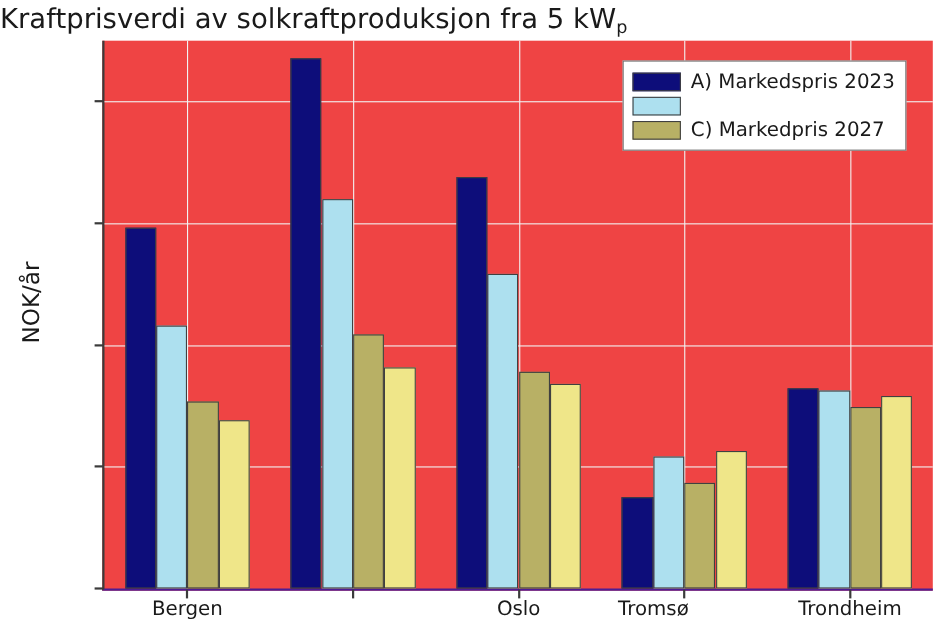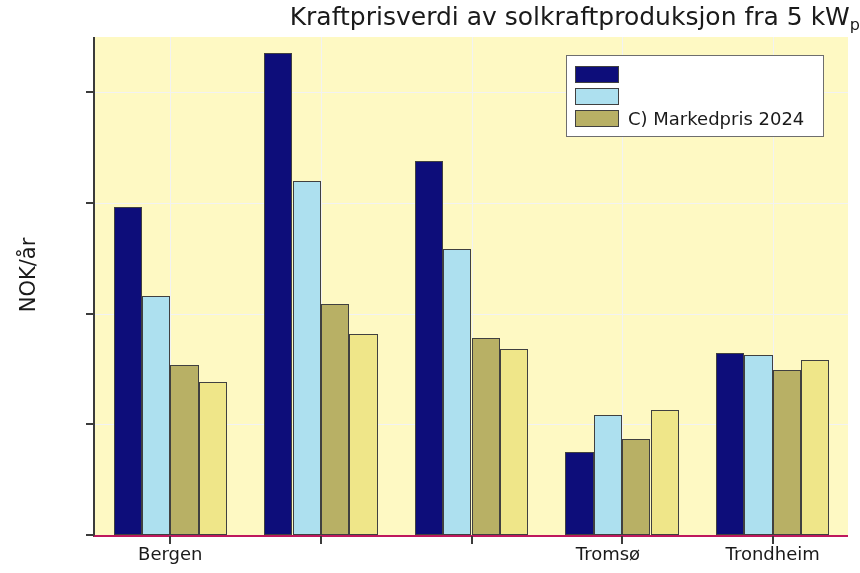--- a/index.html
+++ b/index.html
@@ -22,21 +22,21 @@
     height: 573px;
     background: #ffffff;
   }
 
   
   #chart-title {
     position: absolute;
     left: 0;
     top: 2px;
     width: 860px;
-    text-align: right;
+    text-align: left;
     font-size: 25px;
     color: #1a1a1a;
     letter-spacing: 0px;
     white-space: nowrap;
   }
   #chart-title .sub {
     font-size: 16px;
     vertical-align: baseline;
     position: relative;
     top: 5px;
@@ -56,23 +56,23 @@
     white-space: nowrap;
   }
 
   
   #plot {
     position: absolute;
     left: 93px;
     top: 37px;
     width: 753px;
     height: 498px;
-    background: #fef9c3;
+    background: #ef4444;
     border-left: 2px solid #3b3b3b;
-    border-bottom: 2px solid #be185d;
+    border-bottom: 2px solid #4c1d95;
     box-sizing: content-box;
   }
 
   .gridline-h {
     position: absolute;
     left: 0;
     width: 753px;
     height: 1px;
     background: #f2f2f2;
   }
@@ -176,46 +176,48 @@
       <div class="bar" title="C) Markedpris 2024 – Bergen: 1534" style="left: 75.3px; width: 28.4px; height: 169.763px; background: rgb(184, 176, 101); z-index: 8;"></div>
       <div class="bar" title="D) Norgespris 2024 – Bergen: 1383" style="left: 103.7px; width: 28.4px; height: 153.052px; background: rgb(239, 230, 137); z-index: 7;"></div>
       <div class="gridline-v" style="left: 225.9px;"></div>
       <div class="xtick" style="left: 224.9px;"></div>
       <div class="bar" title="A) Markedspris 2023 – Kristiansand: 4353" style="left: 169.1px; width: 28.4px; height: 481.732px; background: rgb(13, 13, 122); z-index: 10;"></div>
       <div class="bar" title="B) Norgespris 2023 – Kristiansand: 3200" style="left: 197.5px; width: 28.4px; height: 354.133px; background: rgb(173, 224, 239); z-index: 9;"></div>
       <div class="bar" title="C) Markedpris 2024 – Kristiansand: 2092" style="left: 225.9px; width: 28.4px; height: 231.515px; background: rgb(184, 176, 101); z-index: 8;"></div>
       <div class="bar" title="D) Norgespris 2024 – Kristiansand: 1817" style="left: 254.3px; width: 28.4px; height: 201.081px; background: rgb(239, 230, 137); z-index: 7;"></div>
       <div class="gridline-v" style="left: 376.5px;"></div>
       <div class="xtick" style="left: 375.5px;"></div>
+      <div class="xticklabel" style="left: 376.5px;">Oslo</div>
       <div class="bar" title="A) Markedspris 2023 – Oslo: 3381" style="left: 319.7px; width: 28.4px; height: 374.164px; background: rgb(13, 13, 122); z-index: 10;"></div>
       <div class="bar" title="B) Norgespris 2023 – Oslo: 2584" style="left: 348.1px; width: 28.4px; height: 285.963px; background: rgb(173, 224, 239); z-index: 9;"></div>
       <div class="bar" title="C) Markedpris 2024 – Oslo: 1779" style="left: 376.5px; width: 28.4px; height: 196.876px; background: rgb(184, 176, 101); z-index: 8;"></div>
       <div class="bar" title="D) Norgespris 2024 – Oslo: 1681" style="left: 404.9px; width: 28.4px; height: 186.031px; background: rgb(239, 230, 137); z-index: 7;"></div>
       <div class="gridline-v" style="left: 527.1px;"></div>
       <div class="xtick" style="left: 526.1px;"></div>
-      <div class="xticklabel" style="left: 513px;">Tromsø</div>
+      <div class="xticklabel" style="left: 499px;">Tromsø</div>
       <div class="bar" title="A) Markedspris 2023 – Tromsø: 748" style="left: 470.3px; width: 28.4px; height: 82.7787px; background: rgb(13, 13, 122); z-index: 10;"></div>
       <div class="bar" title="B) Norgespris 2023 – Tromsø: 1080" style="left: 498.7px; width: 28.4px; height: 119.52px; background: rgb(173, 224, 239); z-index: 9;"></div>
       <div class="bar" title="C) Markedpris 2024 – Tromsø: 866" style="left: 527.1px; width: 28.4px; height: 95.8373px; background: rgb(184, 176, 101); z-index: 8;"></div>
       <div class="bar" title="D) Norgespris 2024 – Tromsø: 1133" style="left: 555.5px; width: 28.4px; height: 125.385px; background: rgb(239, 230, 137); z-index: 7;"></div>
       <div class="gridline-v" style="left: 677.7px;"></div>
       <div class="xtick" style="left: 676.7px;"></div>
       <div class="xticklabel" style="left: 677.7px;">Trondheim</div>
       <div class="bar" title="A) Markedspris 2023 – Trondheim: 1646" style="left: 620.9px; width: 28.4px; height: 182.157px; background: rgb(13, 13, 122); z-index: 10;"></div>
       <div class="bar" title="B) Norgespris 2023 – Trondheim: 1629" style="left: 649.3px; width: 28.4px; height: 180.276px; background: rgb(173, 224, 239); z-index: 9;"></div>
       <div class="bar" title="C) Markedpris 2024 – Trondheim: 1487" style="left: 677.7px; width: 28.4px; height: 164.561px; background: rgb(184, 176, 101); z-index: 8;"></div>
       <div class="bar" title="D) Norgespris 2024 – Trondheim: 1584" style="left: 706.1px; width: 28.4px; height: 175.296px; background: rgb(239, 230, 137); z-index: 7;"></div>
     </div>
 
   <div id="legend">
       <div class="legend-row">
         <span class="legend-swatch" style="background: rgb(13, 13, 122);"></span>
+        <span class="legend-label">A) Markedspris 2023</span>
       </div>
       <div class="legend-row">
         <span class="legend-swatch" style="background: rgb(173, 224, 239);"></span>
       </div>
       <div class="legend-row">
         <span class="legend-swatch" style="background: rgb(184, 176, 101);"></span>
-        <span class="legend-label">C) Markedpris 2024</span>
+        <span class="legend-label">C) Markedpris 2027</span>
       </div>
     </div>
 
 </div>
 
 </body></html>

